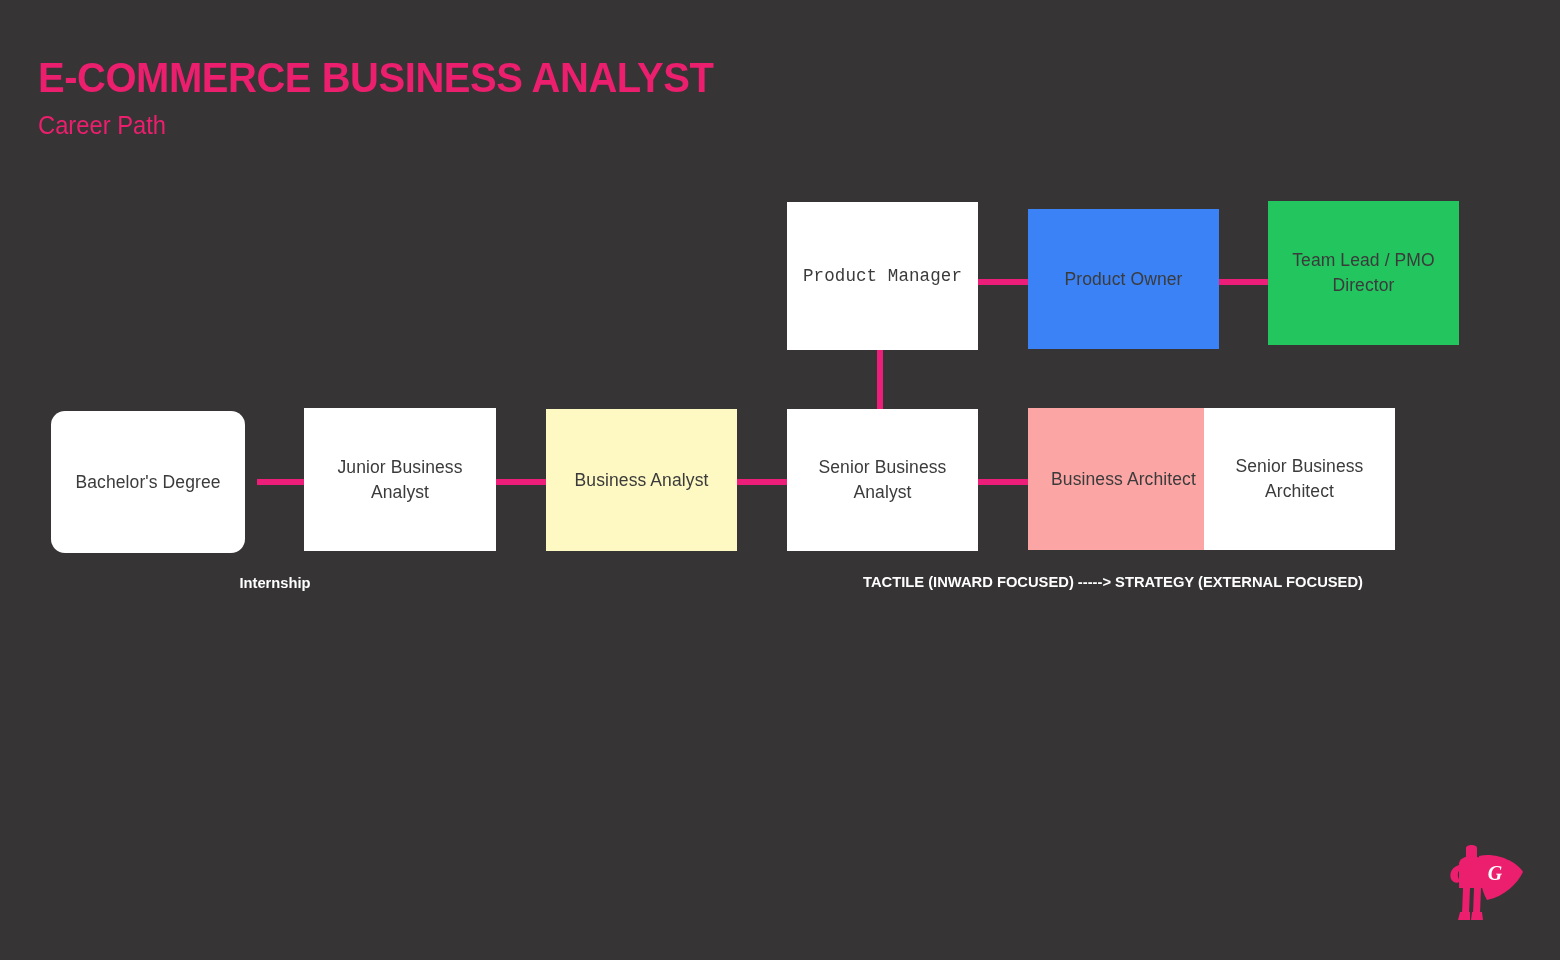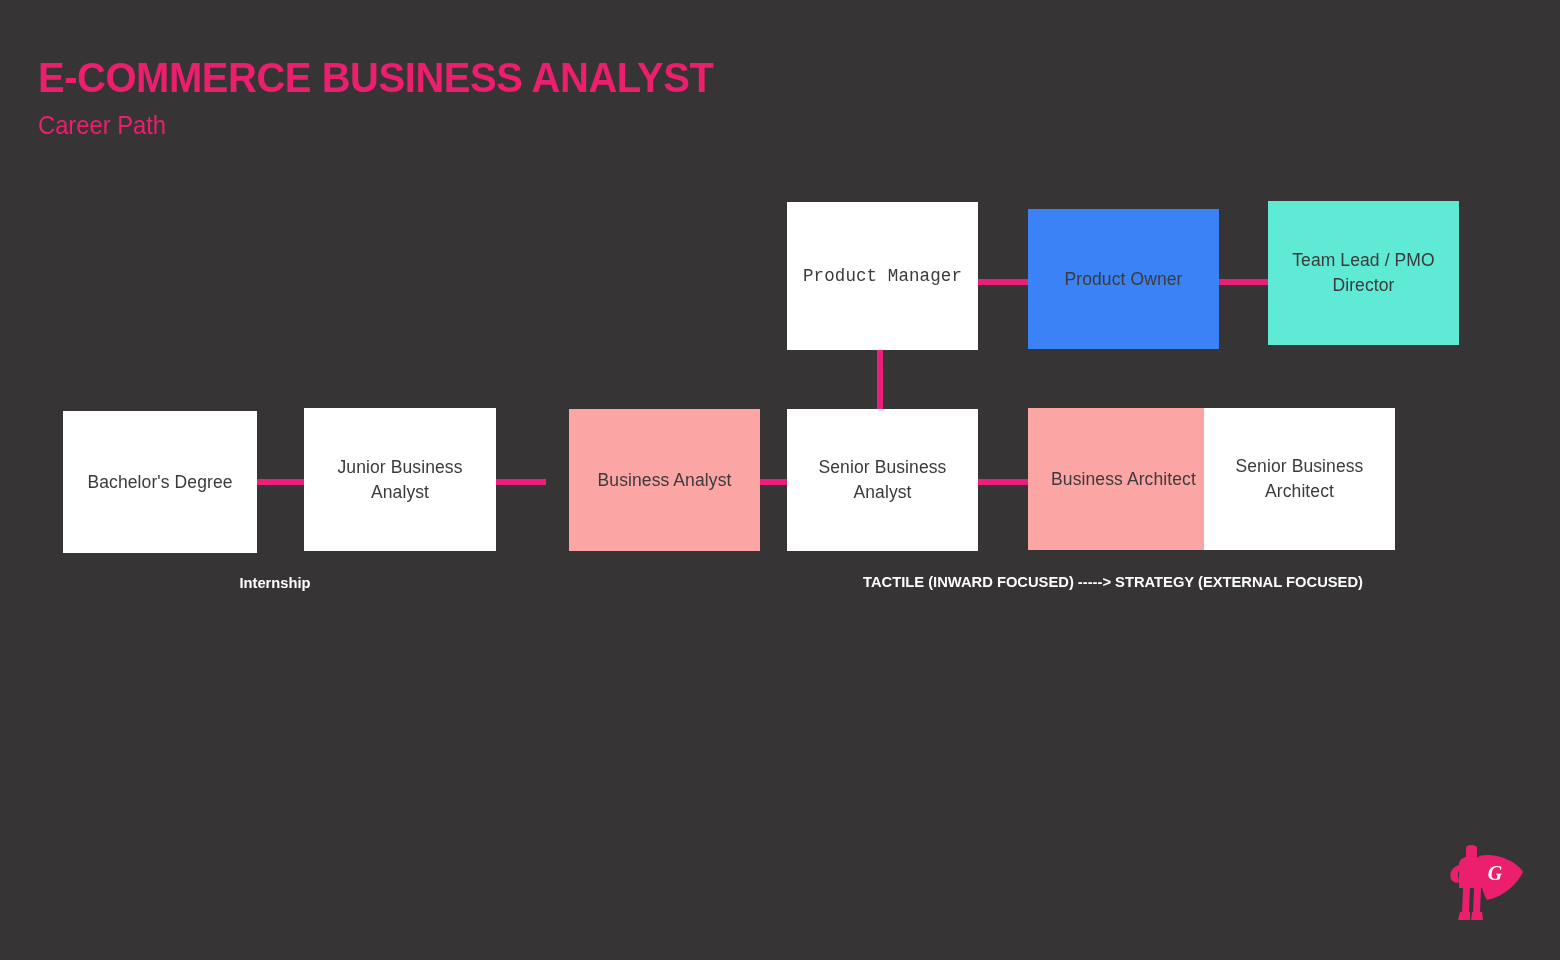--- a/index.html
+++ b/index.html
@@ -123,45 +123,45 @@
         <div class="connector-h" style="left: 257px; top: 479px; width: 47px; background: rgb(236, 30, 121);"></div>
         <div class="connector-h" style="left: 496px; top: 479px; width: 50px; background: rgb(236, 30, 121);"></div>
         <div class="connector-h" style="left: 737px; top: 479px; width: 50px; background: rgb(236, 30, 121);"></div>
         <div class="connector-h" style="left: 978px; top: 479px; width: 50px; background: rgb(236, 30, 121);"></div>
         <div class="connector-h" style="left: 1219px; top: 479px; width: 49px; background: rgb(236, 30, 121);"></div>
         <div class="connector-h" style="left: 978px; top: 279px; width: 50px; background: rgb(236, 30, 121);"></div>
         <div class="connector-h" style="left: 1219px; top: 279px; width: 49px; background: rgb(236, 30, 121);"></div>
         <div class="connector-v" style="left: 877px; top: 350px; height: 60px; background: rgb(236, 30, 121);"></div>
       </div>
     <div id="nodes-layer">
-        <div class="node" style="left: 63px; top: 411px; width: 194px; height: 142px; background: rgb(255, 255, 255);">
+        <div class="node" style="left: 51px; top: 411px; width: 194px; height: 142px; background: rgb(255, 255, 255); border-radius: 14px;">
           <div class="node-label" style="color: rgb(59, 59, 59);">Bachelor's Degree</div>
         </div>
         <div class="node" style="left: 304px; top: 408px; width: 192px; height: 143px; background: rgb(255, 255, 255);">
           <div class="node-label" style="color: rgb(59, 59, 59);">Junior Business Analyst</div>
         </div>
-        <div class="node" style="left: 569px; top: 409px; width: 191px; height: 142px; background: #fca5a5;">
+        <div class="node" style="left: 546px; top: 409px; width: 191px; height: 142px; background: #fef9c3;">
           <div class="node-label" style="color: rgb(59, 59, 59);">Business Analyst</div>
         </div>
         <div class="node" style="left: 787px; top: 409px; width: 191px; height: 142px; background: rgb(255, 255, 255);">
           <div class="node-label" style="color: rgb(59, 59, 59);">Senior Business Analyst</div>
         </div>
         <div class="node" style="left: 1028px; top: 408px; width: 191px; height: 142px; background: #fca5a5;">
           <div class="node-label" style="color: rgb(59, 59, 59);">Business Architect</div>
         </div>
         <div class="node" style="left: 1204px; top: 408px; width: 191px; height: 142px; background: rgb(255, 255, 255);">
           <div class="node-label" style="color: rgb(59, 59, 59);">Senior Business Architect</div>
         </div>
         <div class="node" style="left: 787px; top: 202px; width: 191px; height: 148px; background: rgb(255, 255, 255);">
           <div class="node-label" style="color: rgb(59, 59, 59); font-family: Liberation Mono, monospace;">Product Manager</div>
         </div>
         <div class="node" style="left: 1028px; top: 209px; width: 191px; height: 140px; background: #3b82f6;">
           <div class="node-label" style="color: rgb(59, 59, 59);">Product Owner</div>
         </div>
-        <div class="node" style="left: 1268px; top: 201px; width: 191px; height: 144px; background: #5eead4; justify-content: center;">
+        <div class="node" style="left: 1268px; top: 201px; width: 191px; height: 144px; background: #22c55e; justify-content: center;">
           <div class="node-label" style="color: rgb(59, 59, 59);">Team Lead / PMO Director</div>
         </div>
       </div>
     <div id="captions-layer">
         <div class="caption" style="left: 170px; top: 573px; width: 210px; text-align: center; color: rgb(255, 255, 255);">Internship</div>
         <div class="caption" style="left: 763px; top: 572px; width: 700px; text-align: center; color: rgb(255, 255, 255);">TACTILE (INWARD FOCUSED) -----&gt; STRATEGY (EXTERNAL FOCUSED)</div>
       </div>
   </div>
 
   <div id="logo">

